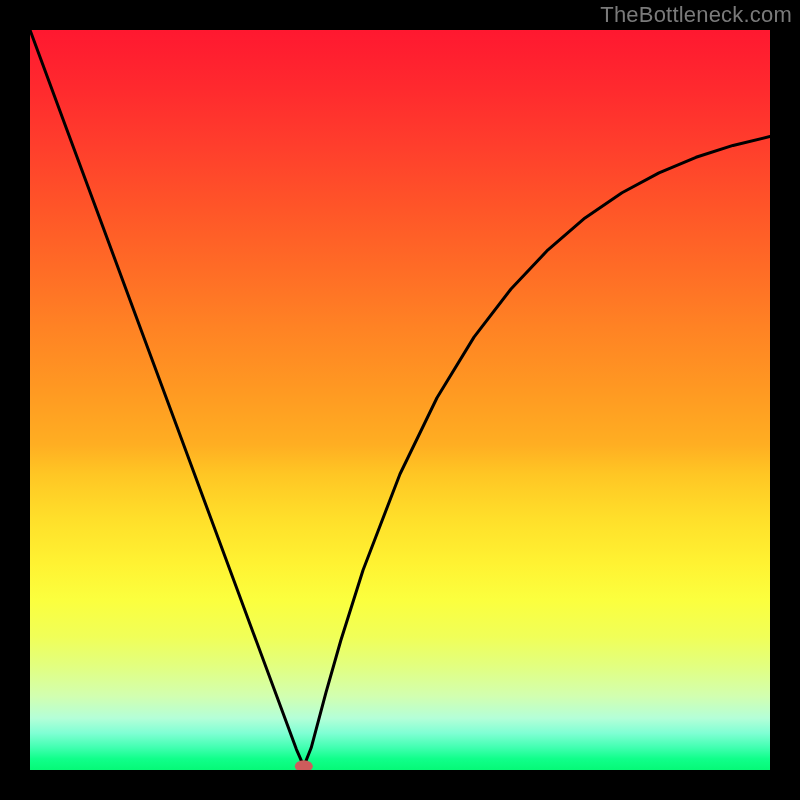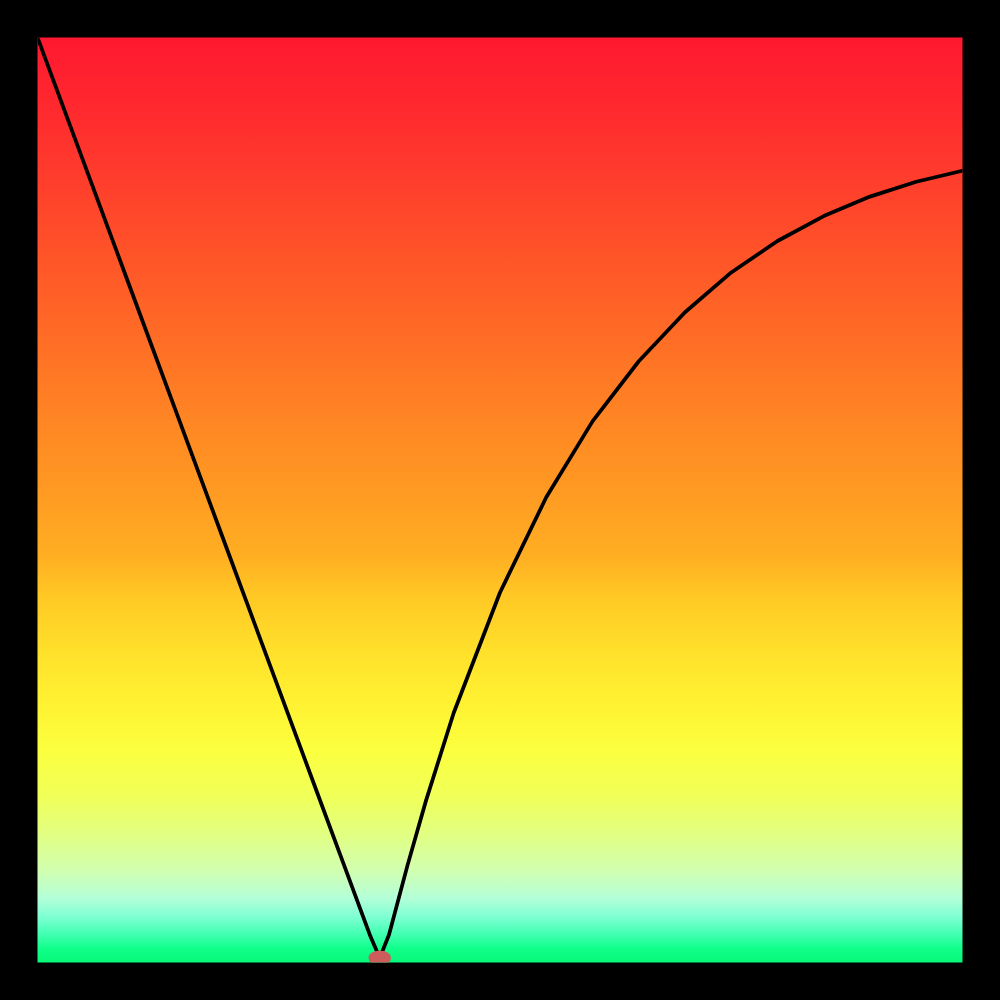--- a/index.html
+++ b/index.html
@@ -82,14 +82,15 @@
 
 <div class="frame">
 
   <div class="plot-area">
     <svg class="curve-svg" viewBox="0 0 740 740" preserveAspectRatio="none">
       <path id="curve-path" class="curve-path" d="M0.00 0.00 L37.00 99.90 L74.00 199.80 L111.00 299.70 L148.00 399.60 L185.00 499.50 L222.00 599.40 L244.20 659.34 L259.00 699.30 L266.40 719.28 L273.80 736.30 L281.20 717.80 L296.00 662.30 L310.80 610.50 L333.00 540.20 L370.00 444.00 L407.00 367.78 L444.00 307.10 L481.00 259.00 L518.00 219.78 L555.00 187.96 L592.00 162.80 L629.00 142.82 L666.00 127.28 L703.00 115.44 L740.00 106.56"></path>
       <ellipse id="min-marker" class="min-marker" cx="273.80" cy="736.30" rx="9" ry="6"></ellipse>
     </svg>
   </div>
 
+  <div class="watermark">TheBottleneck.com</div>
 
 </div>
 
 </body></html>

